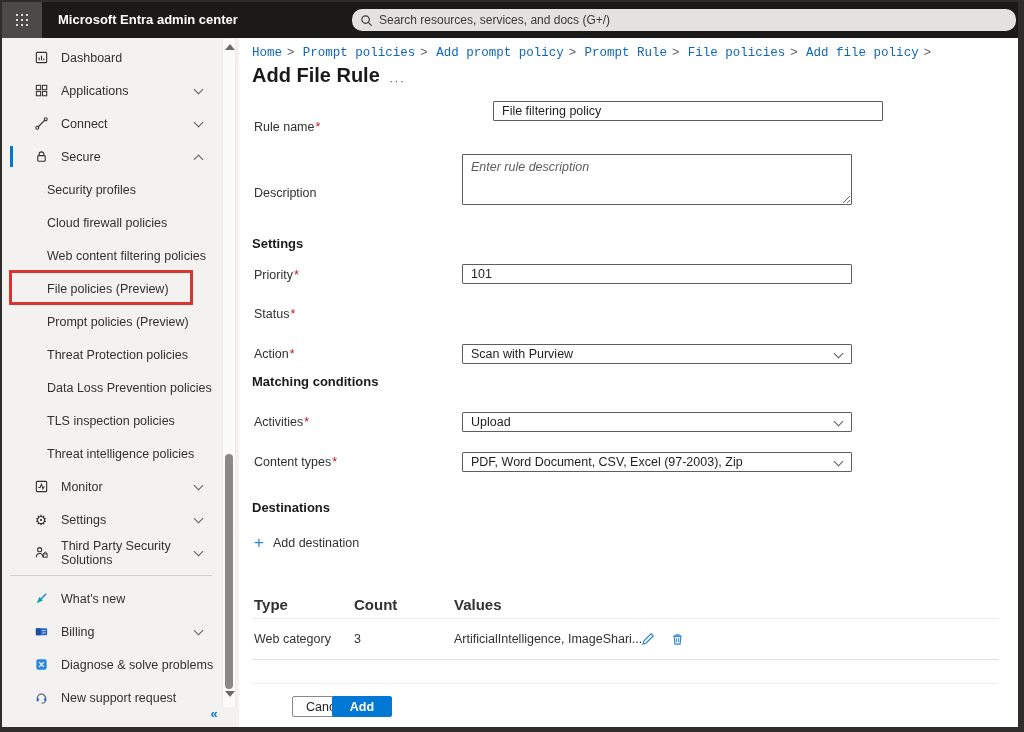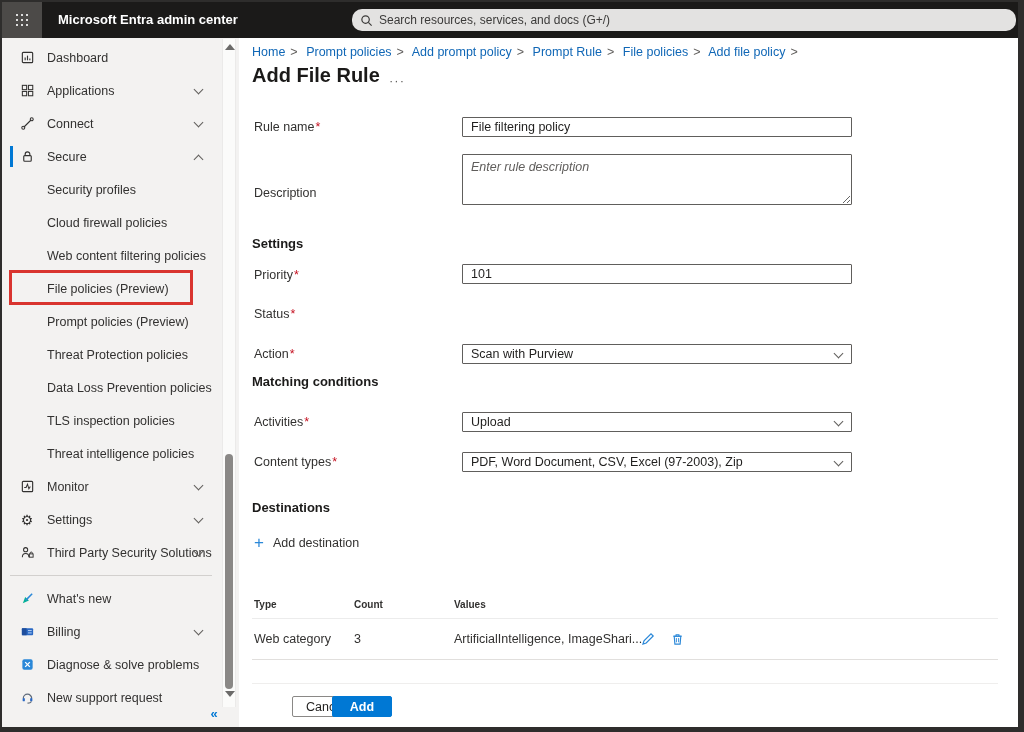--- a/index.html
+++ b/index.html
@@ -21,21 +21,21 @@
                background:#e3e2e1; border:none; border-radius:10px; display:flex; align-items:center; }
   .searchbox svg { margin:0 6px 0 8px; flex:0 0 auto; }
   .searchbox input { flex:1; background:transparent; border:none; outline:none;
                      font-size:12px; color:#252423; font-family:"Liberation Sans",sans-serif; }
   .searchbox input::placeholder { color:#3b3a39; opacity:1; }
 
   
   .sidebar { position:absolute; left:0; top:36px; bottom:0; width:237px; background:#f3f2f1; }
   .nav-item { position:absolute; left:0; width:218px; height:33px; display:flex; align-items:center;
               font-size:12.5px; color:#323130; cursor:pointer; }
-  .nav-item.top { padding-left:17px; }
+  .nav-item.top { padding-left:31px; }
   .nav-item.sub { padding-left:45px; }
   .nav-icon { width:16px; height:16px; display:inline-flex; align-items:center; justify-content:center;
               margin-right:12px; flex:0 0 auto; font-size:14px; color:#323130; }
   .chev { position:absolute; right:18px; width:7px; height:7px;
           border-right:1.3px solid #605e5c; border-bottom:1.3px solid #605e5c; }
   .chev.down { transform:rotate(45deg); top:12px; }
   .chev.up   { transform:rotate(-135deg); top:16px; }
   .accent-bar { position:absolute; left:8px; top:6px; width:3px; height:21px; background:#0078d4; }
   .side-divider { position:absolute; left:8px; top:537px; width:202px; height:1px; background:#d2d0ce; }
   .annotation-box { position:absolute; left:7px; top:232px; width:184px; height:35px;
@@ -49,21 +49,21 @@
   .rail-up, .rail-down { position:absolute; left:2px; width:0; height:0; cursor:pointer;
           border-left:5px solid transparent; border-right:5px solid transparent; }
   .rail-up   { top:5px;    border-bottom:6px solid #6b6a69; }
   .rail-down { top:652px;  border-top:6px solid #6b6a69; }
   .rail-thumb { position:absolute; left:2px; top:415px; width:8px; height:235px;
                 background:#8a8886; border-radius:5px; cursor:pointer; }
 
   
   .content { position:absolute; left:237px; top:36px; right:0; bottom:0; background:#fff; }
   .breadcrumb { position:absolute; left:13px; top:7px; font-size:12.5px; white-space:nowrap; }
-  .breadcrumb a { color:#1067b6; text-decoration:none; cursor:pointer; }
+  .breadcrumb a { color:#1067b6; text-decoration:none; cursor:pointer;font-family:Liberation Mono, monospace; }
   .crumb-sep { color:#605e5c; margin:0 5px; }
   .page-title { position:absolute; left:13px; top:26px; font-size:20px; font-weight:bold; color:#1b1a19; }
   .title-more { position:absolute; left:150px; top:35px; color:#605e5c; font-size:13px;
                 letter-spacing:1px; cursor:pointer; }
 
   .f-label { position:absolute; left:15px; font-size:12.5px; color:#323130; }
   .req { color:#c50f1f; margin-left:1px; }
   .f-input { position:absolute; left:223px; width:390px; height:20px; border:1px solid #605e5c;
              background:#fff; font-size:12.5px; color:#201f1e; padding:0 8px; border-radius:1px;
              font-family:"Liberation Sans",sans-serif; outline:none; }
@@ -76,21 +76,21 @@
               display:flex; align-items:center; padding:0 24px 0 8px; cursor:pointer; }
   .dd-chev { position:absolute; right:9px; top:5px; width:7px; height:7px;
              border-right:1.2px solid #605e5c; border-bottom:1.2px solid #605e5c; transform:rotate(45deg); }
   .section-h { position:absolute; left:13px; font-size:13px; font-weight:bold; color:#1b1a19; }
 
   .add-dest { position:absolute; left:15px; top:497px; display:flex; align-items:center;
               cursor:pointer; font-size:12.5px; color:#323130; }
   .add-dest .plus { color:#2b88d8; font-size:17px; font-weight:normal; margin-right:9px; line-height:16px; }
 
   .tbl-header { position:absolute; left:13px; right:20px; top:551px; height:30px;
-                border-bottom:1px solid #ececec; font-size:10px; font-weight:bold; color:#323130;text-align:center; }
+                border-bottom:1px solid #ececec; font-size:15px; font-weight:bold; color:#323130;text-align:center; }
   .tbl-row { position:absolute; left:13px; right:20px; top:581px; height:41px;
              border-bottom:1px solid #e1dfdd; font-size:12.5px; color:#323130; }
   .cell { position:absolute; top:50%; transform:translateY(-50%); white-space:nowrap; }
   .col-type { left:2px; } .col-count { left:102px; } .col-values { left:202px; }
   .row-actions { position:absolute; left:388px; top:50%; transform:translateY(-50%);
                  display:flex; gap:14px; }
   .row-actions span { cursor:pointer; display:inline-flex; }
   .pre-footer-line { position:absolute; left:13px; right:20px; top:645px; height:1px; background:#efeeed; }
 
   .btn { position:absolute; top:658px; height:21px; font-size:12.5px; border-radius:2px;
@@ -296,21 +296,21 @@
       <a>File policies</a><span class="crumb-sep">&gt;</span>
       <a>Add file policy</a><span class="crumb-sep">&gt;</span>
     </div>
 
     <div class="page-title">Add File Rule</div>
     <div class="title-more">···</div>
 
     <div class="f-label" style="top:82px">
       <span>Rule name</span><span class="req">*</span>
     </div>
-    <input class="f-input" style="top: 79px;" type="text" value="File filtering policy">
+    <input class="f-input" style="top: 63px; margin-left: 31px;" type="text" value="File filtering policy">
 
     <div class="f-label" style="top:148px">
       <span>Description</span>
     </div>
     <textarea class="f-textarea" placeholder="Enter rule description" style=""></textarea>
 
     <div class="section-h" style="top:198px">Settings</div>
 
     <div class="f-label" style="top:230px">
       <span>Priority</span><span class="req">*</span>

